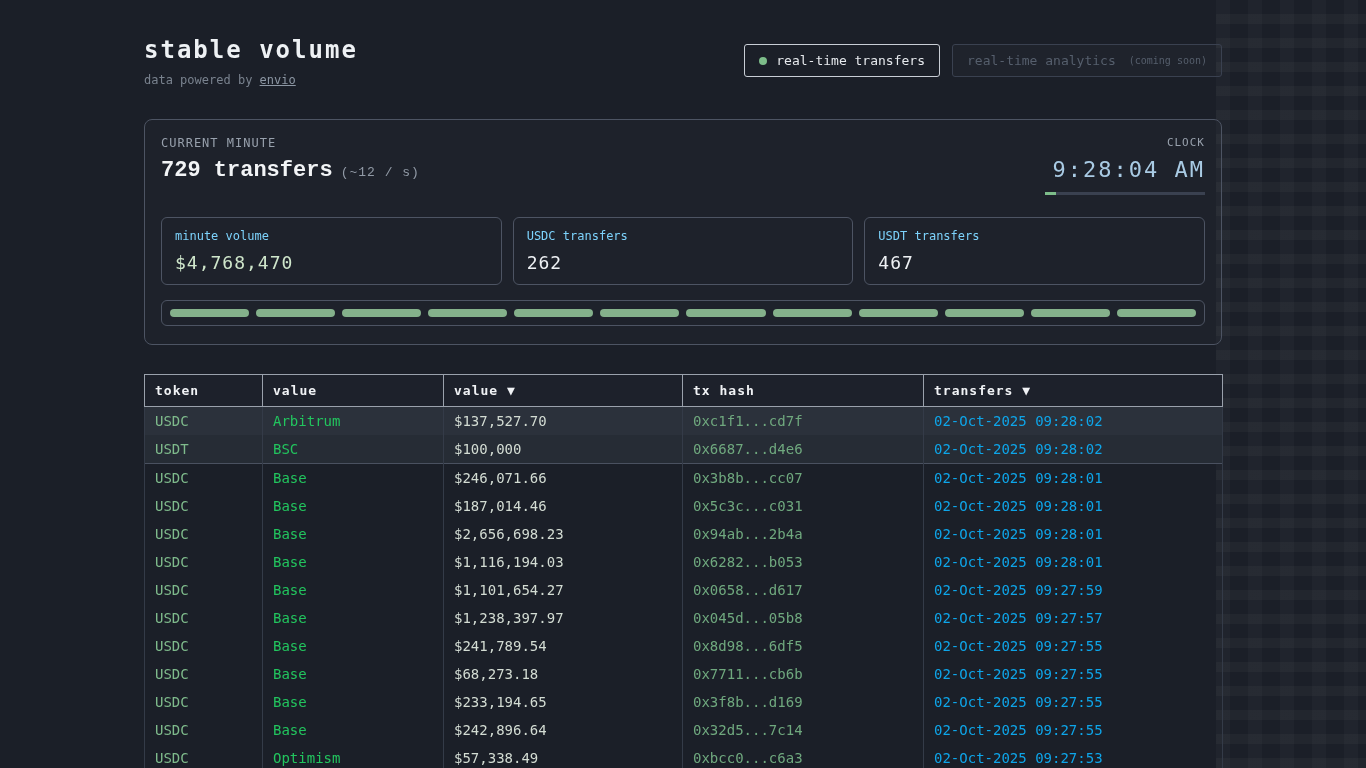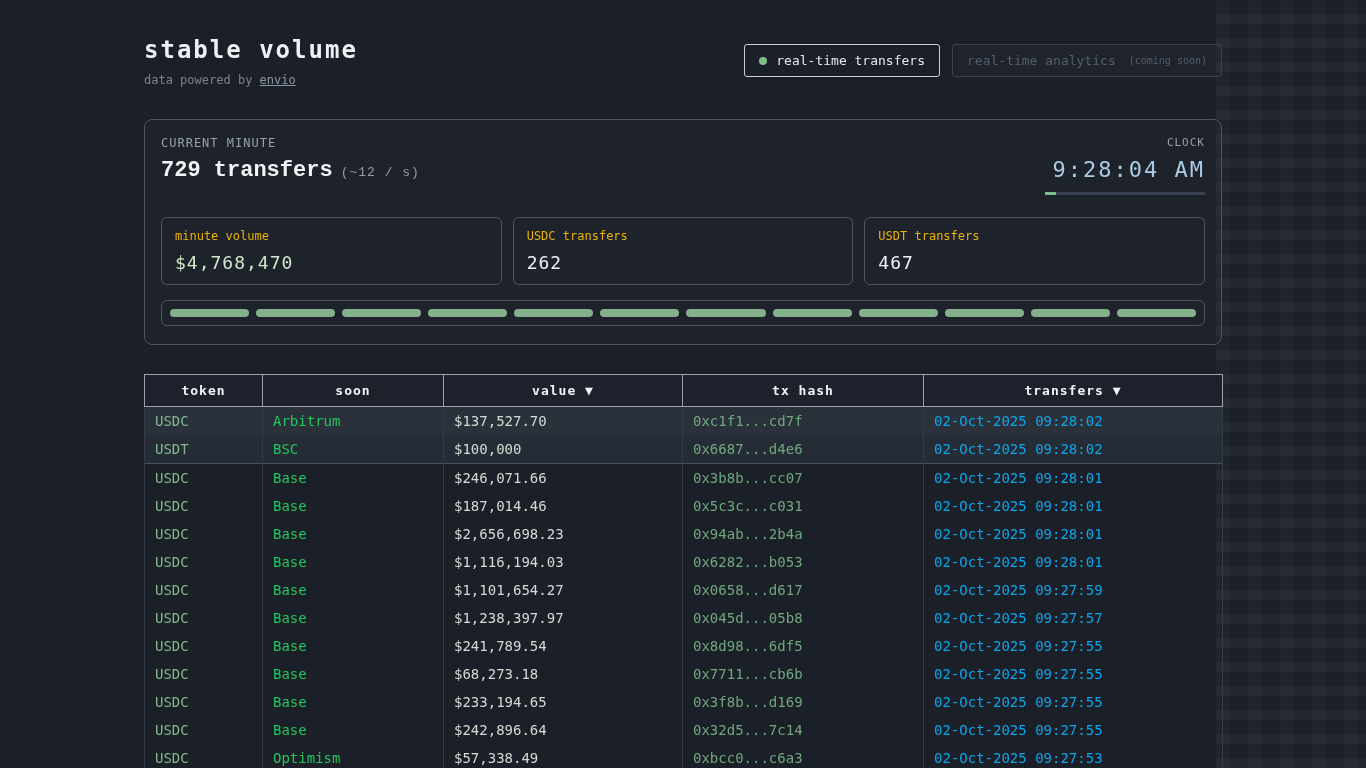--- a/index.html
+++ b/index.html
@@ -48,37 +48,37 @@
   .transfers-line { margin-top: 8px; font-size: 22px; font-weight: bold; color: #f2f4f6; font-family: Liberation Mono, monospace; }
   .rate { font-size: 13px; color: #919aa6; font-weight: normal; margin-left: 8px; letter-spacing: 1px; }
   .clock-box { text-align: right; }
   .clock-label { font-size: 11px; letter-spacing: 1px; color: #98a1ad; }
   .clock-time { margin-top: 8px; font-size: 22px; color: #a9cbe4; letter-spacing: 2px; }
   .clock-bar { margin-top: 10px; width: 160px; height: 3px; background: #3a4150; margin-left: auto; }
   .clock-fill { height: 100%; background: #7dbd8a; width: 0; }
 
   .stats { display: flex; gap: 11px; margin-top: 22px; }
   .stat { flex: 1; border: 1px solid #4d5463; border-radius: 6px; padding: 11px 13px; }
-  .stat-label { font-size: 12px; color: #eab308; }
+  .stat-label { font-size: 12px; color: #7dd3fc; }
   .stat-value { margin-top: 9px; font-size: 18px; color: #eef1f4; letter-spacing: 1px; }
   .stat-value.green { color: #cfe6cb; }
 
   .minute-progress {
     margin-top: 15px; border: 1px solid #4d5463; border-radius: 6px;
     padding: 8px; display: flex; gap: 7px;
   }
   .segment { flex: 1; height: 8px; background: #84b18b; border-radius: 4px; }
 
   
   table.transfers {
     margin-top: 29px; width: 100%; border-collapse: collapse;
     table-layout: fixed; font-size: 14px;
   }
   table.transfers th {
-    text-align: center; font-weight: bold; font-size: 13px; color: #f0f2f5;
+    text-align: left; font-weight: bold; font-size: 13px; color: #f0f2f5;
     padding: 8px 10px; border: 1px solid #9aa1ac; background: #1d212b;
     cursor: pointer; letter-spacing: 1px;
   }
   table.transfers td {
     padding: 5px 10px; line-height: 18px;
     border-left: 1px solid #343b48; border-right: 1px solid #343b48;
     white-space: nowrap; overflow: hidden;
   }
   table.transfers { border: 1px solid #343b48; }
   tr.fresh-1 { background: #2b313b; }
@@ -168,21 +168,21 @@
     <colgroup>
       <col style="width:118px">
         <col style="width:181px">
         <col style="width:239px">
         <col style="width:241px">
         <col style="width:299px">
     </colgroup>
     <thead>
       <tr>
         <th>token</th>
-        <th>soon</th>
+        <th>value</th>
         <th>value ▼</th>
         <th>tx hash</th>
         <th>transfers ▼</th>
       </tr>
     </thead>
     <tbody>
         <tr class="fresh-1">
           <td class="col-token">USDC</td>
           <td class="col-chain">Arbitrum</td>
           <td class="col-value">$137,527.70</td>

